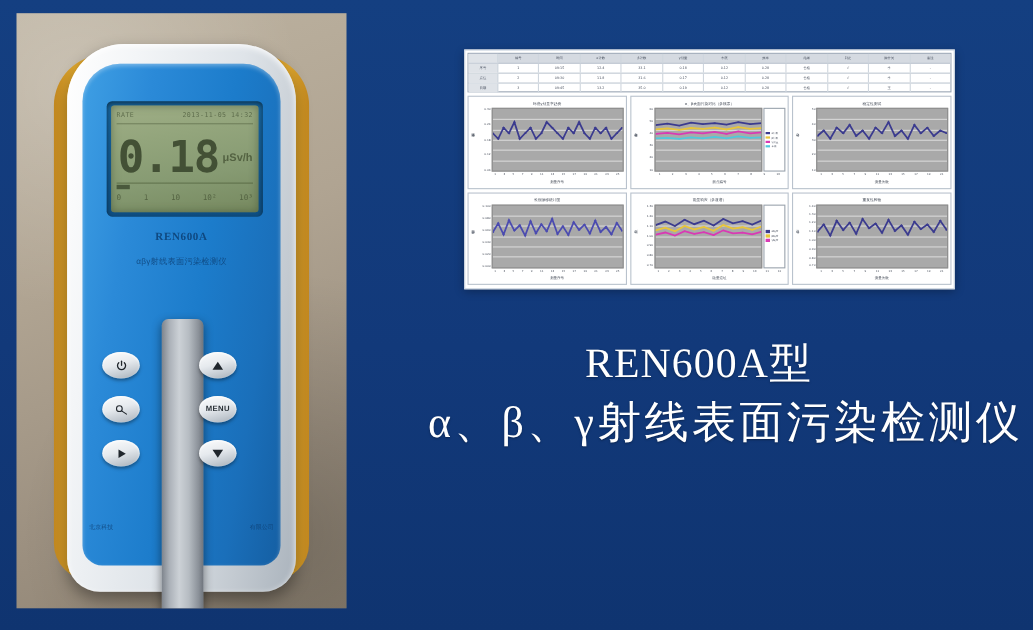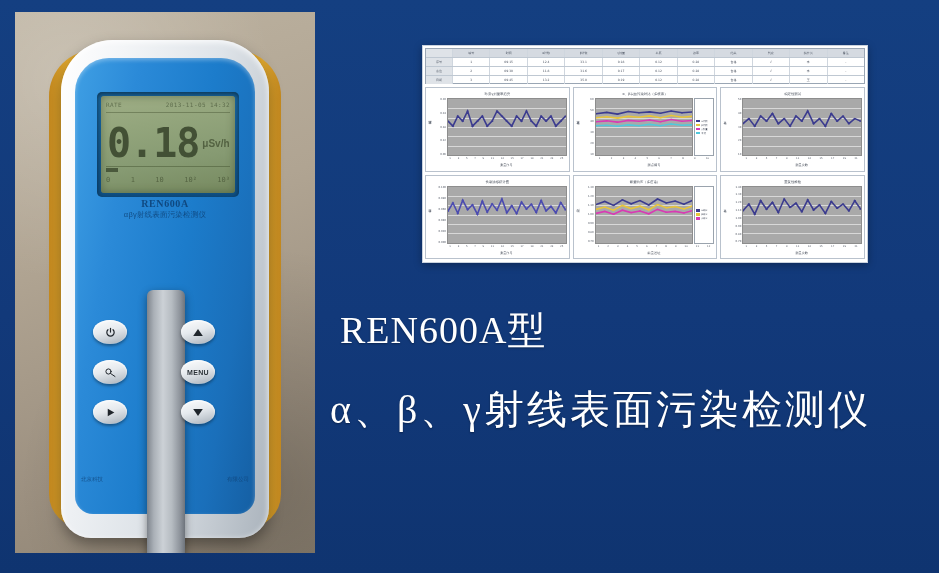--- a/index.html
+++ b/index.html
@@ -159,36 +159,36 @@
     font-family: "DejaVu Sans Mono", monospace;
     font-size: 7px;
     color: #4a5839;
     opacity: .8;
   }
 
   
   .dev-label {
     position: absolute;
     left: 28px; right: 28px;
-    top: 166px;
+    top: 178px;
     text-align: center;
     color: #0c3f73;
   }
   .dev-label .l1 {
     font-family: "Liberation Serif", serif;
     font-size: 10px;
     font-weight: bold;
     letter-spacing: .6px;
     opacity: .85;
   }
   .dev-label .l2 {
     font-family: "Liberation Sans", sans-serif;
     font-size: 7.5px;
     letter-spacing: .2px;
-    margin-top: 1px;
+    margin-top: 12px;
     opacity: .8;
   }
 
   
   .strap {
     position: absolute;
     left: 100px; top: 258px;
     width: 38px; height: 272px;
     border-radius: 6px 6px 4px 4px;
     background: linear-gradient(90deg,#7e848c 0%, #aab0b7 18%, #ccd1d6 42%, #b6bcc2 65%, #8b9199 88%, #6e747c 100%);
@@ -388,29 +388,29 @@
     position: absolute;
     left: 330px;
     top: 305px;
     width: 600px;
     color: #ffffff;
   }
   .title-line1 {
     font-family: "Liberation Serif", serif;
     font-size: 38px;
     letter-spacing: 1px;
+    text-align: center;
     margin-left: 10px;
     text-shadow: 0 1px 2px rgba(0,0,0,.35);
   }
   .title-line2 {
     font-family: "Liberation Serif", serif;
     font-size: 40px;
     letter-spacing: 3px;
-    text-align: left;
-    margin-top: 26px;
+    text-align: right;
     text-shadow: 0 1px 2px rgba(0,0,0,.35);
   }
 </style>
 </head>
 <body>
 
 <div id="slide">
 
   <div id="photo">
     <div class="photo-grain"></div>

